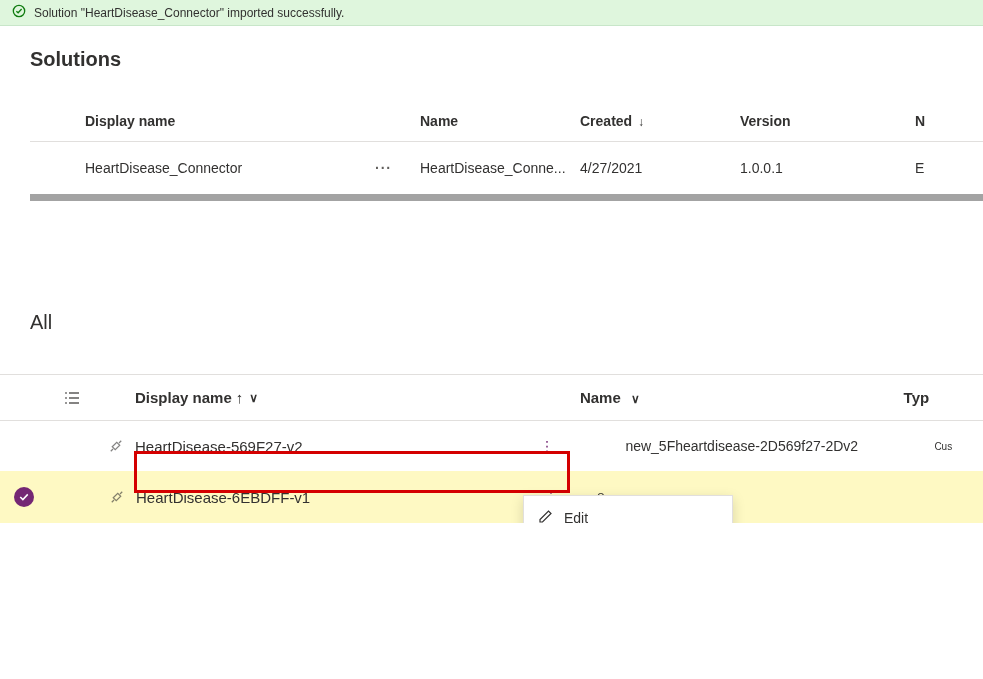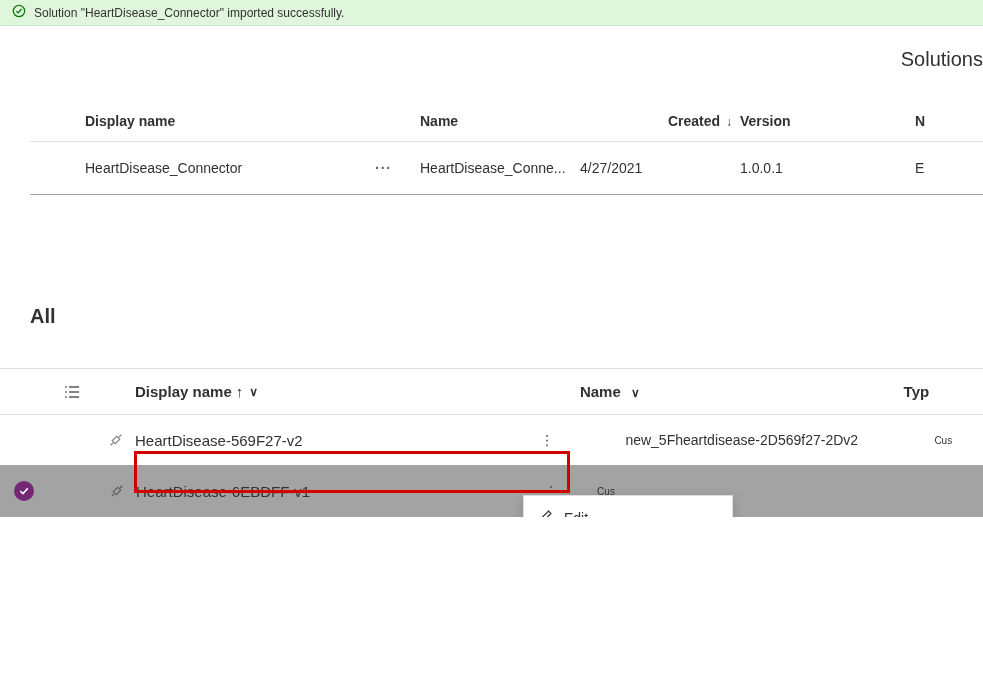--- a/index.html
+++ b/index.html
@@ -1,39 +1,39 @@
 <!DOCTYPE html>
 <html><head>
 <meta charset="utf-8">
 <style>
 * { box-sizing: border-box; margin: 0; padding: 0; font-family: "Segoe UI", Arial, sans-serif; }
 body { background: #fff; color: #323130; font-size: 14px; width: 983px; position: relative; overflow: hidden; }
 
 .banner { background: #dff6dd; padding: 4px 12px; display: flex; align-items: center; gap: 8px; font-size: 12px; border-bottom: 1px solid #c8e6c9; }
 .banner svg { width: 14px; height: 14px; }
 
-h1.section { font-size: 20px; font-weight: 400; margin: 22px 0 30px 12px; text-align: right; }
+h1.section { font-size: 20px; font-weight: 700; margin: 22px 0 30px 30px; }
 
 table.solutions { width: 1050px; border-collapse: collapse; margin-left: 30px; }
 table.solutions th { text-align: left; font-weight: 600; font-size: 14px; padding: 12px 8px 12px 0; border-bottom: 1px solid #e1dfdd; }
 table.solutions th.dn-col { width: 390px; padding-left: 55px; }
 table.solutions th.name-col { width: 160px; }
-table.solutions th.created-col { width: 160px; text-align: right; }
+table.solutions th.created-col { width: 160px; }
 table.solutions th.version-col { width: 175px; margin-left: 44px; }
-table.solutions td { padding: 18px 8px 18px 0; border-bottom: 1px solid #a3a3a3; font-size: 14px; }
+table.solutions td { padding: 18px 8px 18px 0; border-bottom: 7px solid #a3a3a3; font-size: 14px; }
 table.solutions td.dn-cell { padding-left: 55px; }
 .more-dots { color: #605e5c; letter-spacing: 1px; font-weight: bold; padding-right: 20px; cursor: pointer; }
 .sort-arrow { font-size: 12px; margin-left: 2px; }
 
-h2.all { font-size: 20px; font-weight: 700; margin: 110px 0 0 30px; }
+h2.all { font-size: 20px; font-weight: 400; margin: 110px 0 0 30px; }
 
 .all-table { margin-top: 40px; border-top: 1px solid #e1dfdd; }
 .all-header { display: flex; align-items: center; padding: 14px 0; border-bottom: 1px solid #e1dfdd; }
 .all-row { display: flex; align-items: center; padding: 16px 0; text-align: center; }
-.all-row.selected { background: #a3a3a3; }
+.all-row.selected { background: #fef9c3; }
 
 .col-check { width: 48px; display: flex; justify-content: center; }
 .col-ordinal { width: 50px; display: flex; justify-content: center; }
 .col-icon { width: 38px; display: flex; justify-content: center; }
 .col-display { width: 400px; display: flex; align-items: center; font-size: 15px; }
 .col-rowmenu { width: 30px; display: flex; justify-content: center; cursor: pointer; }
 .col-name { width: 344px; font-size: 14px; padding-left: 18px; }
 .col-type { width: 80px; font-size: 10px; }
 
 .header-label { font-weight: 600; font-size: 15px; }

